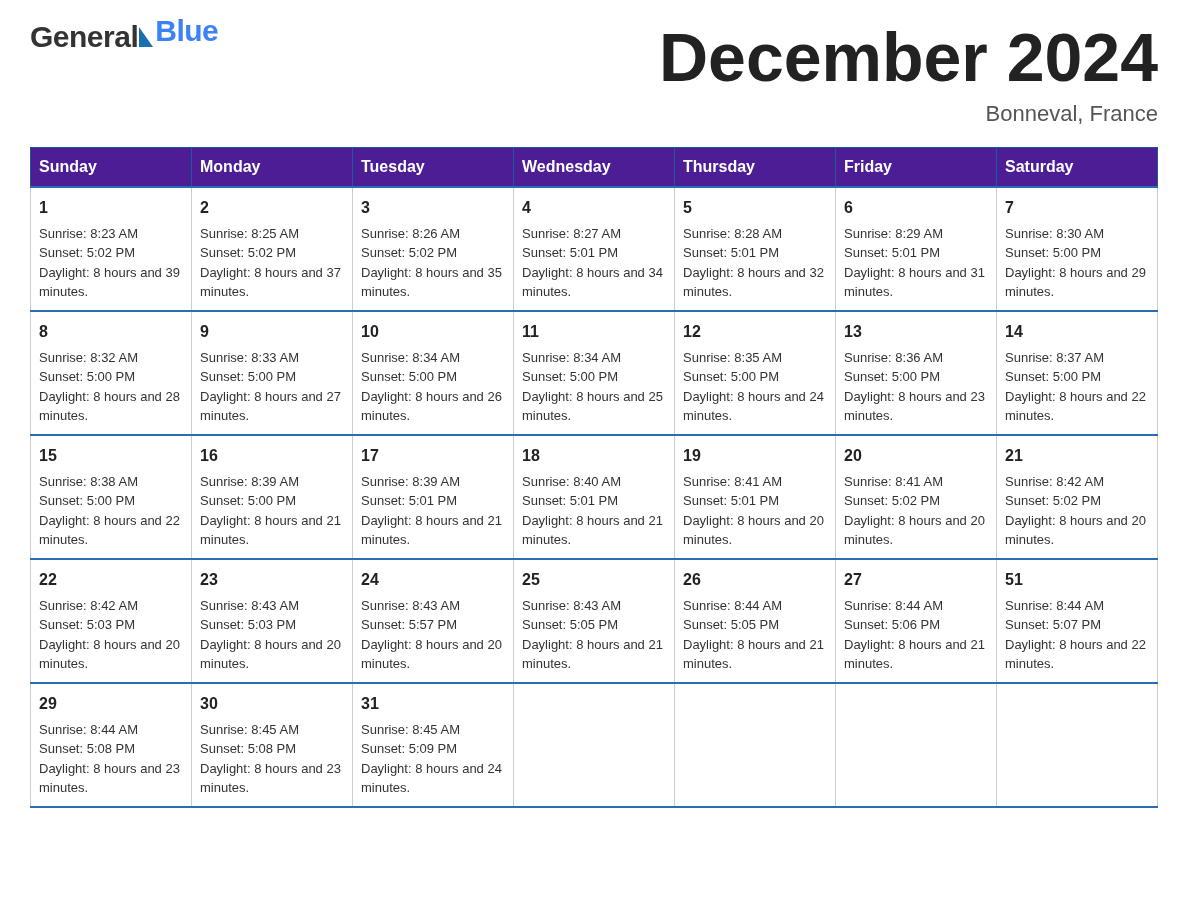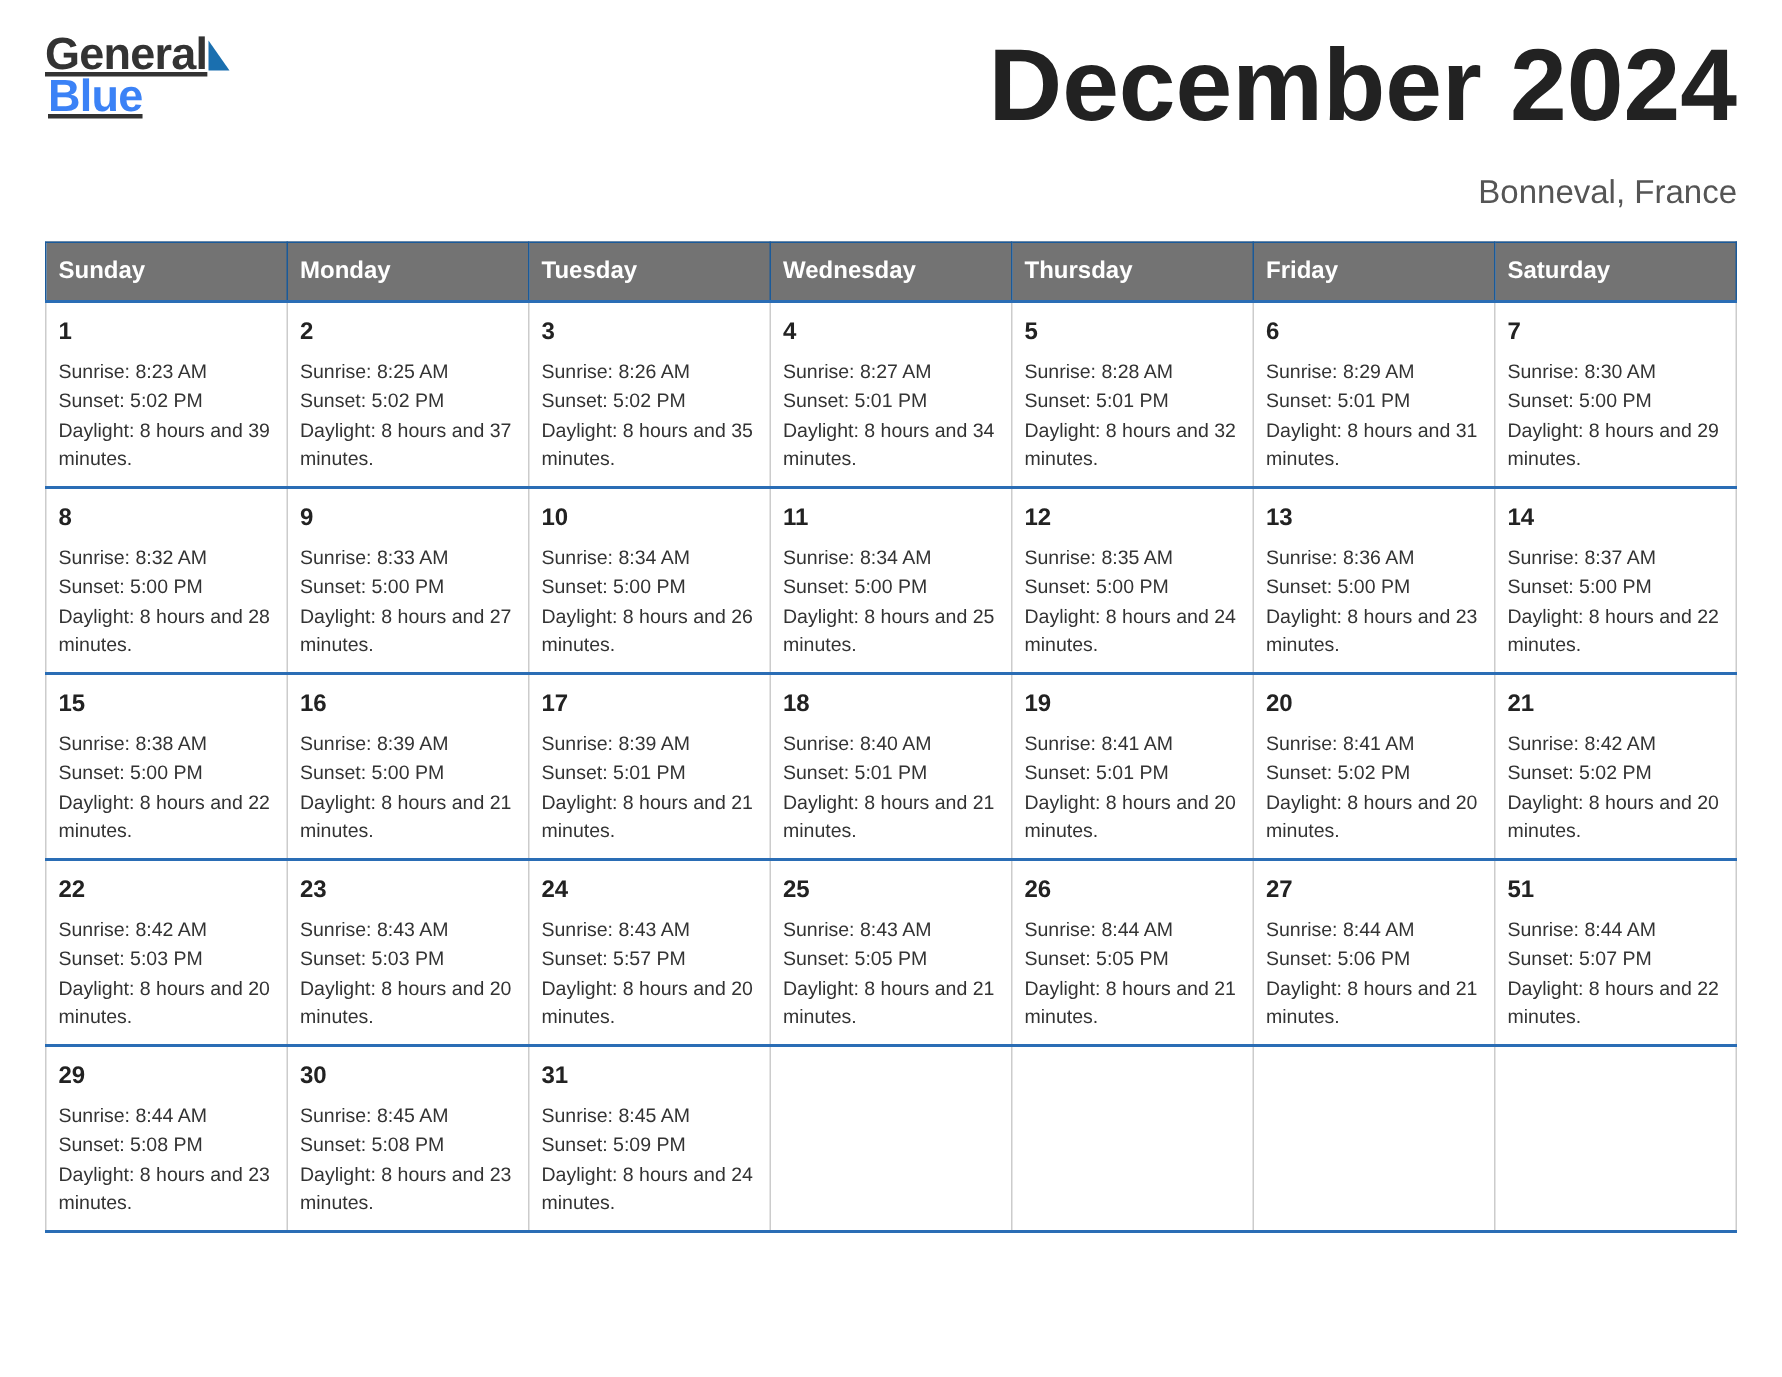--- a/index.html
+++ b/index.html
@@ -22,30 +22,30 @@
     }
     .month-title {
       font-size: 68px;
       font-weight: bold;
       color: #222;
       line-height: 1.1;
     }
     .location {
       font-size: 22px;
       color: #555;
-      margin-top: 20px;
+      margin-top: 6px;
     }
     
     .calendar {
       width: 100%;
       border-collapse: collapse;
       border: 1px solid #aaa;
     }
     .calendar th {
-      background-color: #737373;
+      background-color: #4c1d95;
       color: #fff;
       font-size: 16px;
       font-weight: bold;
       padding: 10px 8px;
       text-align: left;
       border: 1px solid #1a5a9a;
     }
     .calendar td {
       vertical-align: top;
       padding: 8px;
@@ -64,22 +64,20 @@
     }
     .calendar td.empty {
       background: #fff;
     }
     .calendar tr {
       border-bottom: 2px solid #2a6db5;
     }
     
     .logo-container {
       display: flex;
-      flex-direction: column;
-      text-decoration: underline;
     }
     .logo-row1 {
       display: flex;
       align-items: center;
     }
     .general-text {
       font-size: 30px;
       font-weight: bold;
       color: #333;
       letter-spacing: -0.5px;

